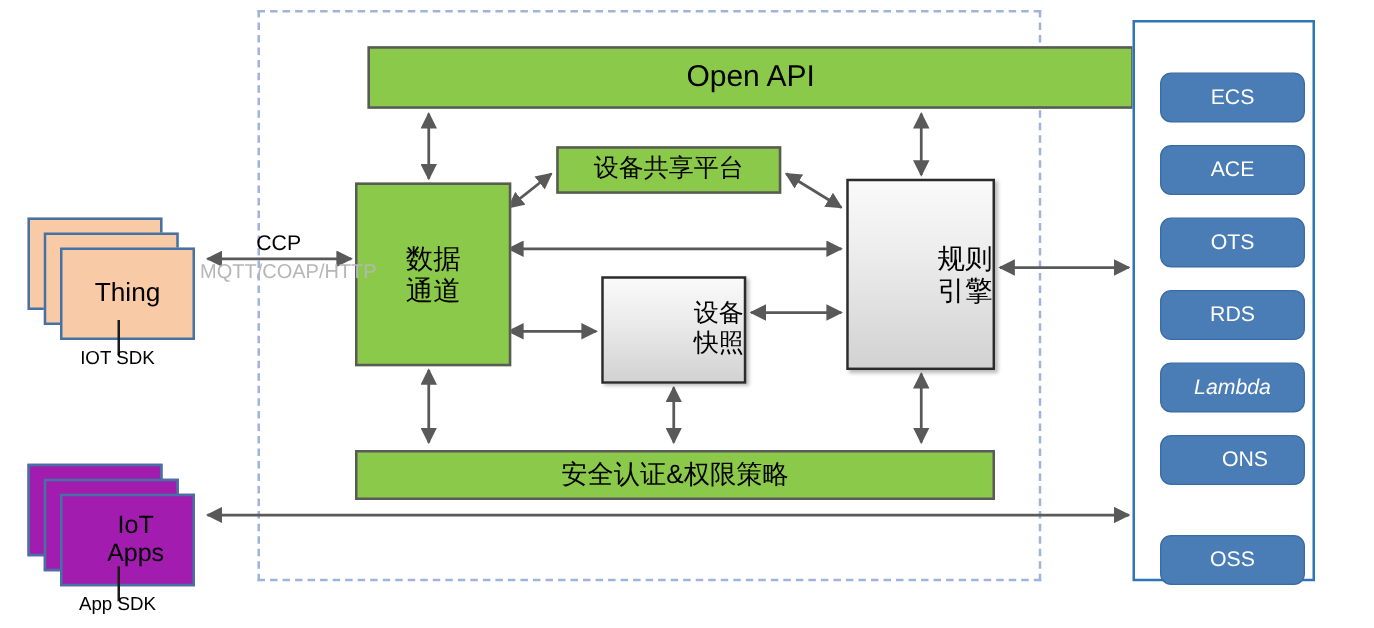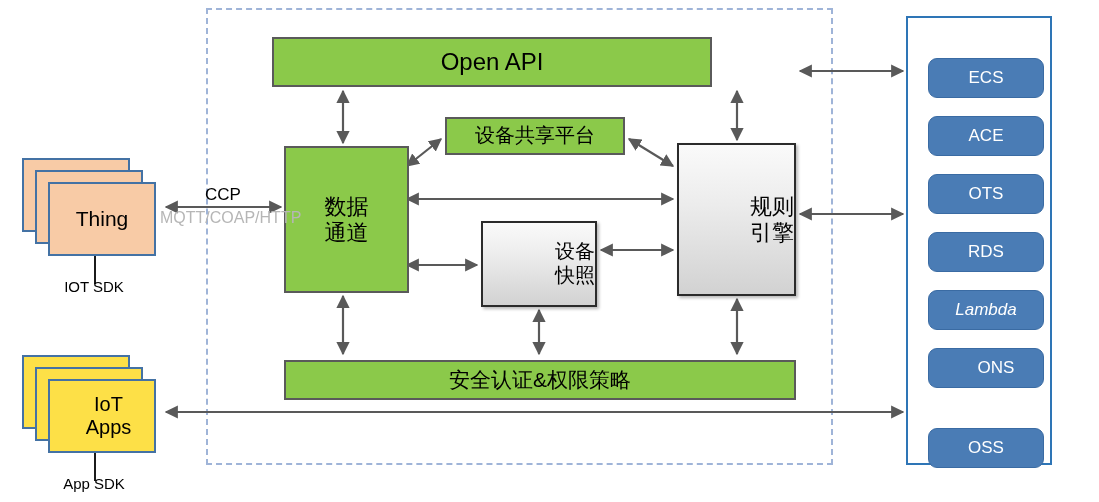--- a/index.html
+++ b/index.html
@@ -54,22 +54,22 @@
     display: flex;
     align-items: center;
     justify-content: flex-end;
     color: #000000;
     text-align: center;
     line-height: 1.18;
     box-shadow: 2px 2px 3px rgba(0,0,0,0.28);
   }
 
   #open-api-box {
-    left: 272px; top: 37px;
-    width: 440px; height: 50px;
+    left: 294px; top: 37px;
+    width: 613px; height: 50px;
     font-size: 24px;
   }
   #device-share-box {
     left: 445px; top: 117px;
     width: 180px; height: 38px;
     font-size: 20px;
   }
   #data-channel-box {
     left: 284px; top: 146px;
     width: 125px; height: 147px;
@@ -91,23 +91,24 @@
     width: 512px; height: 40px;
     font-size: 21px;
   }
 
   
   .stack-wrap { position: absolute; }
   .stack-card {
     position: absolute;
     border: 2px solid #4472a4;
     box-sizing: border-box;
+    margin-top: 16px;
   }
   .thing-card { background: #f8cba6; }
-  .apps-card  { background: #fde047; padding-left: 13px; }
+  .apps-card  { background: #a21caf; padding-left: 13px; }
   .stack-card.front {
     display: flex;
     align-items: center;
     justify-content: center;
     flex-direction: column;
     color: #000000;
     text-align: center;
     line-height: 1.14;
   }
   #thing-stack  { left: 22px; top: 158px; width: 140px; height: 98px; }

